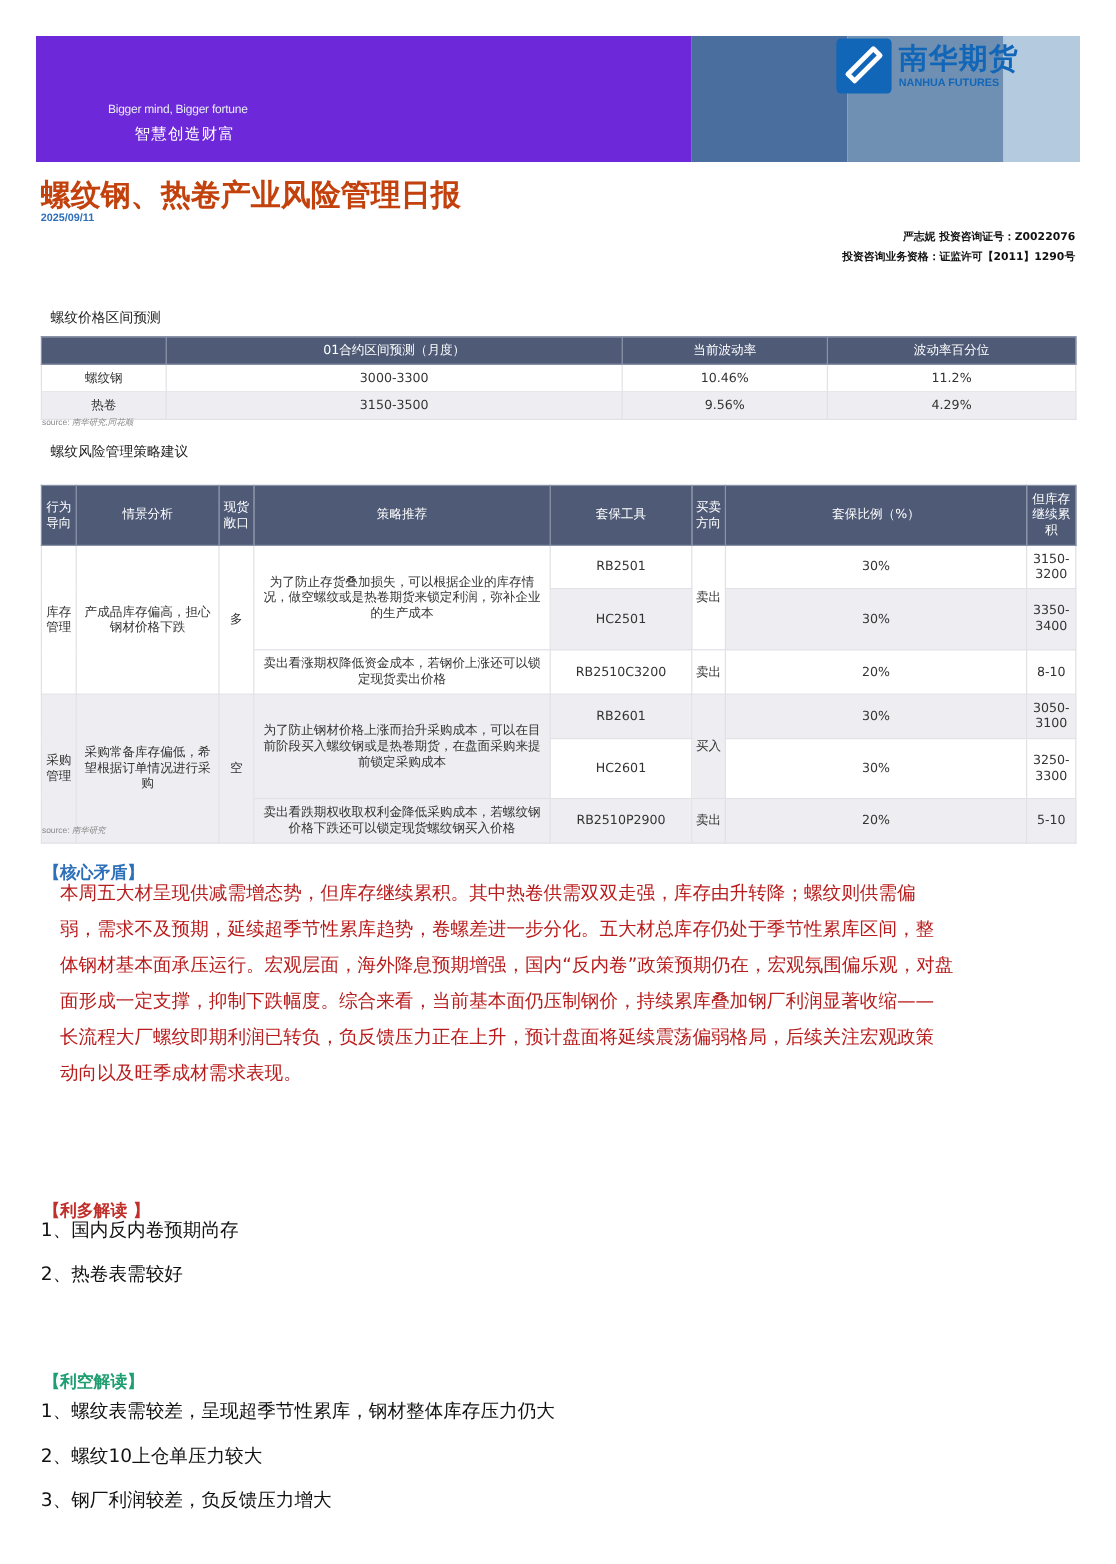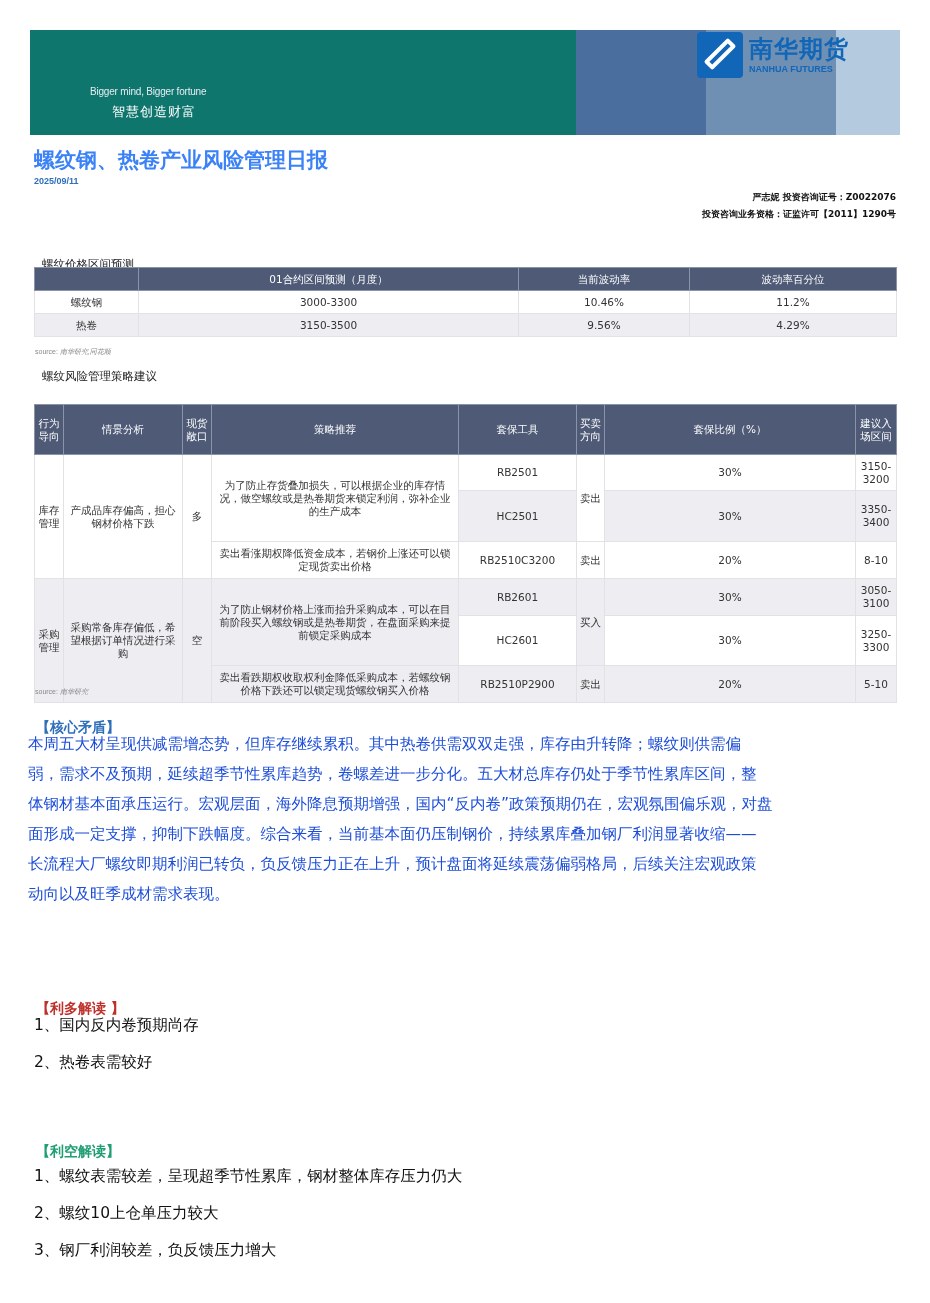--- a/index.html
+++ b/index.html
@@ -1,55 +1,55 @@
 <!DOCTYPE html>
 <html><head>
 <meta charset="utf-8">
 <style>
   * { box-sizing: border-box; margin: 0; padding: 0; }
   html, body { width: 930px; height: 1303px; background: #ffffff; overflow: hidden; }
   body { font-family: "DejaVu Sans", "Liberation Sans", sans-serif; color: #222; position: relative; }
 
   
   .banner { position: absolute; left: 30px; top: 30px; width: 870px; height: 105px; display: flex; }
-  .banner .seg1 { width: 546px; background: #0f766e; position: relative; }
+  .banner .seg1 { width: 546px; background: #6d28d9; position: relative; }
   .banner .seg2 { width: 130px; background: #4a6e9e; }
   .banner .seg3 { width: 130px; background: #6f90b3; position: relative; }
   .banner .seg4 { width: 64px; background: #b3cadf; }
   .slogan-en { position: absolute; left: 60px; top: 56px; color: #e6ecf3; font-size: 10px; font-family: "Liberation Sans", sans-serif; letter-spacing: -0.2px; }
   .slogan-cn { position: absolute; left: 82px; top: 73px; color: #ffffff; font-size: 13px; letter-spacing: 1px; }
   .logo { position: absolute; left: 697px; top: 32px; display: flex; align-items: center; }
   .logo-mark { width: 46px; height: 46px; background: #1166b8; border-radius: 4px; position: relative; overflow: hidden; }
   .logo-mark .b1 { position: absolute; left: 6px; top: 16px; width: 34px; height: 12px; border: 4px solid #ffffff; border-radius: 2px; transform: rotate(-45deg); }
   .logo-text { margin-left: 6px; display: flex; flex-direction: column; }
   .logo-cn { color: #1166b8; font-size: 24px; font-weight: bold; letter-spacing: 1px; line-height: 28px; text-align: center; }
   .logo-en { color: #1166b8; font-size: 9px; font-weight: bold; font-family: "Liberation Sans", sans-serif; letter-spacing: 0px; line-height: 12px; }
 
   
-  .title { position: absolute; left: 34px; top: 146px; font-size: 21px; font-weight: bold; color: #3b82f6; letter-spacing: 0px; }
+  .title { position: absolute; left: 34px; top: 146px; font-size: 25px; font-weight: bold; color: #c2410c; letter-spacing: 0px; }
   .date { position: absolute; left: 34px; top: 176px; font-size: 9px; font-weight: bold; color: #2e6fba; font-family: "Liberation Sans", sans-serif; }
   .analyst { position: absolute; right: 34px; top: 191px; font-size: 9px; font-weight: bold; color: #111; text-align: right; }
   .license { position: absolute; right: 34px; top: 208px; font-size: 9px; font-weight: bold; color: #111; text-align: right; }
 
   
   .section-label { position: absolute; left: 42px; font-size: 11.5px; color: #222; }
   table { border-collapse: collapse; position: absolute; left: 34px; width: 862px; table-layout: fixed; }
   th { background: #4e5a76; color: #ffffff; font-weight: normal; font-size: 10.5px; border: 1px solid #8a93a8; text-align: center; line-height: 13px; padding: 0 2px; }
   td { font-size: 10.5px; color: #333; border: 1px solid #e2e2e6; text-align: center; line-height: 13px; padding: 0 3px; }
   .row-alt td, td.alt { background: #eeeef2; }
   td.white { background: #ffffff; }
   .source { position: absolute; left: 35px; font-size: 7px; color: #888; font-family: "Liberation Sans", sans-serif; }
   .source i { font-style: italic; }
 
   
   .sec-head { position: absolute; left: 36px; font-size: 14px; font-weight: bold; margin-top: 13px; }
   .sec-blue { color: #2e6fba; }
   .sec-red { color: #c0302a; }
   .sec-green { color: #1f9e72; }
-  .paragraph { position: absolute; left: 28px; width: 862px; font-size: 15.5px; line-height: 30px; color: #1d4ed8; text-align: justify; }
+  .paragraph { position: absolute; left: 50px; width: 862px; font-size: 15.5px; line-height: 30px; color: #b91c1c; text-align: justify; }
   .list-item { position: absolute; left: 34px; font-size: 15.5px; color: #111; }
 </style>
 </head>
 <body>
 
 <div class="banner">
   <div class="seg1">
     <div class="slogan-en">Bigger mind, Bigger fortune</div>
     <div class="slogan-cn">智慧创造财富</div>
   </div>
@@ -66,21 +66,21 @@
     <div class="logo-en">NANHUA FUTURES</div>
   </div>
 </div>
 
 <div class="title">螺纹钢、热卷产业风险管理日报</div>
 <div class="date">2025/09/11</div>
 <div class="analyst">严志妮 投资咨询证号：Z0022076</div>
 <div class="license">投资咨询业务资格：证监许可【2011】1290号</div>
 
 <div class="section-label" style="top:257px;">螺纹价格区间预测</div>
-<table style="top:267px;">
+<table style="top:280px;">
   <colgroup>
       <col style="width:104px">
       <col style="width:380px">
       <col style="width:171px">
       <col style="width:207px">
     </colgroup>
   <tbody>
       <tr style="height:23px;">
     <th></th>
     <th>01合约区间预测（月度）</th>
@@ -119,21 +119,21 @@
   </colgroup>
   <tbody>
       <tr style="height:50px;">
     <th>行为导向</th>
     <th>情景分析</th>
     <th>现货敞口</th>
     <th>策略推荐</th>
     <th>套保工具</th>
     <th>买卖方向</th>
     <th>套保比例（%）</th>
-    <th>建议入场区间</th>
+    <th>但库存继续累积</th>
   </tr>
 
   <tr style="height:36px;">
     <td rowspan="3" class="white">库存管理</td>
     <td rowspan="3" class="white">产成品库存偏高，担心钢材价格下跌</td>
     <td rowspan="3" class="white">多</td>
     <td rowspan="2" class="white">为了防止存货叠加损失，可以根据企业的库存情况，做空螺纹或是热卷期货来锁定利润，弥补企业的生产成本</td>
     <td class="white">RB2501</td>
     <td rowspan="2" class="white">卖出</td>
     <td class="white">30%</td>

